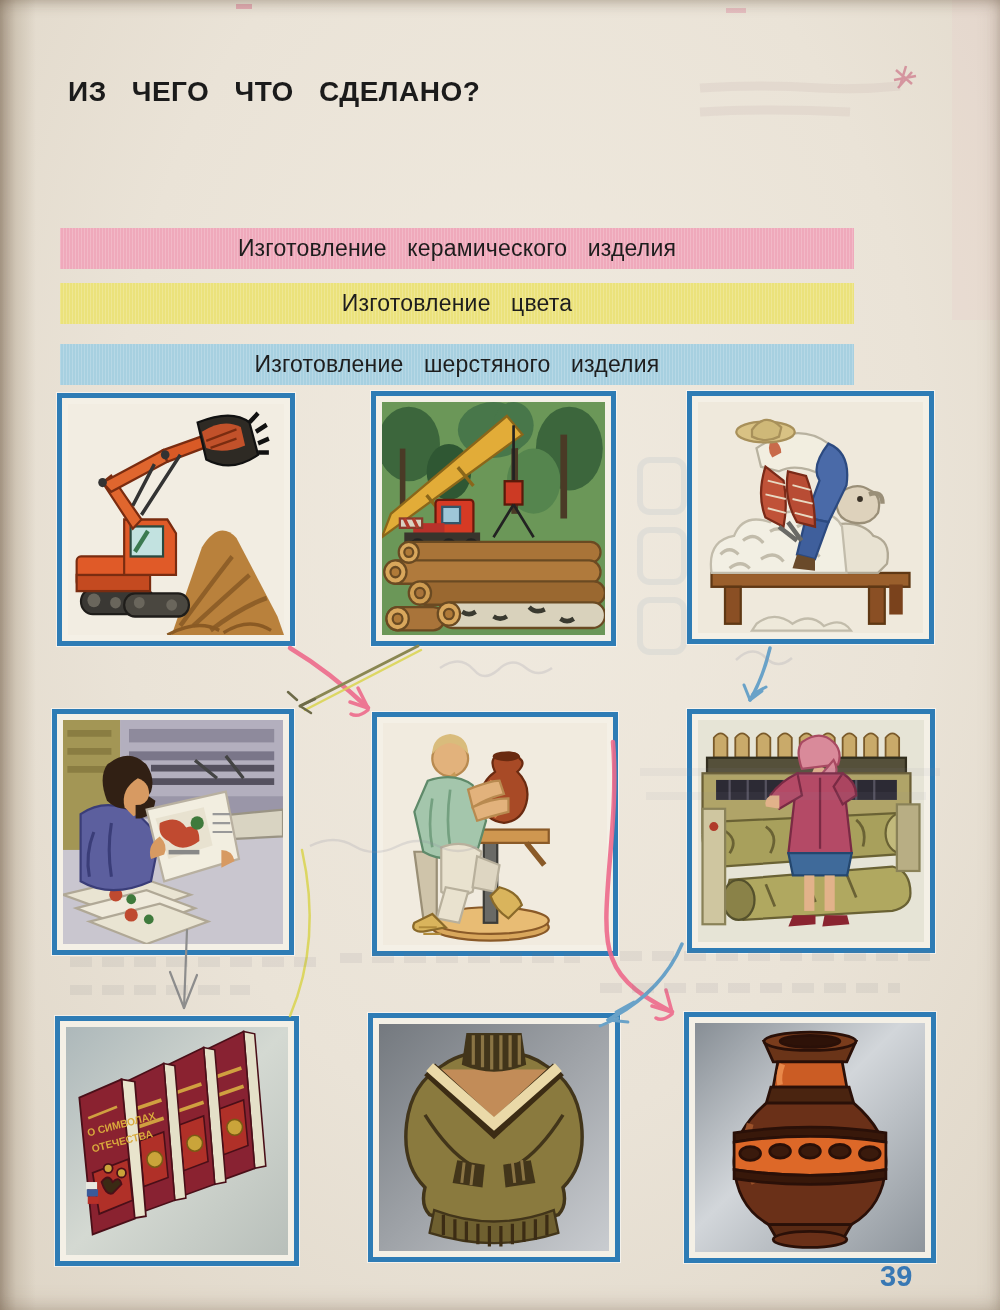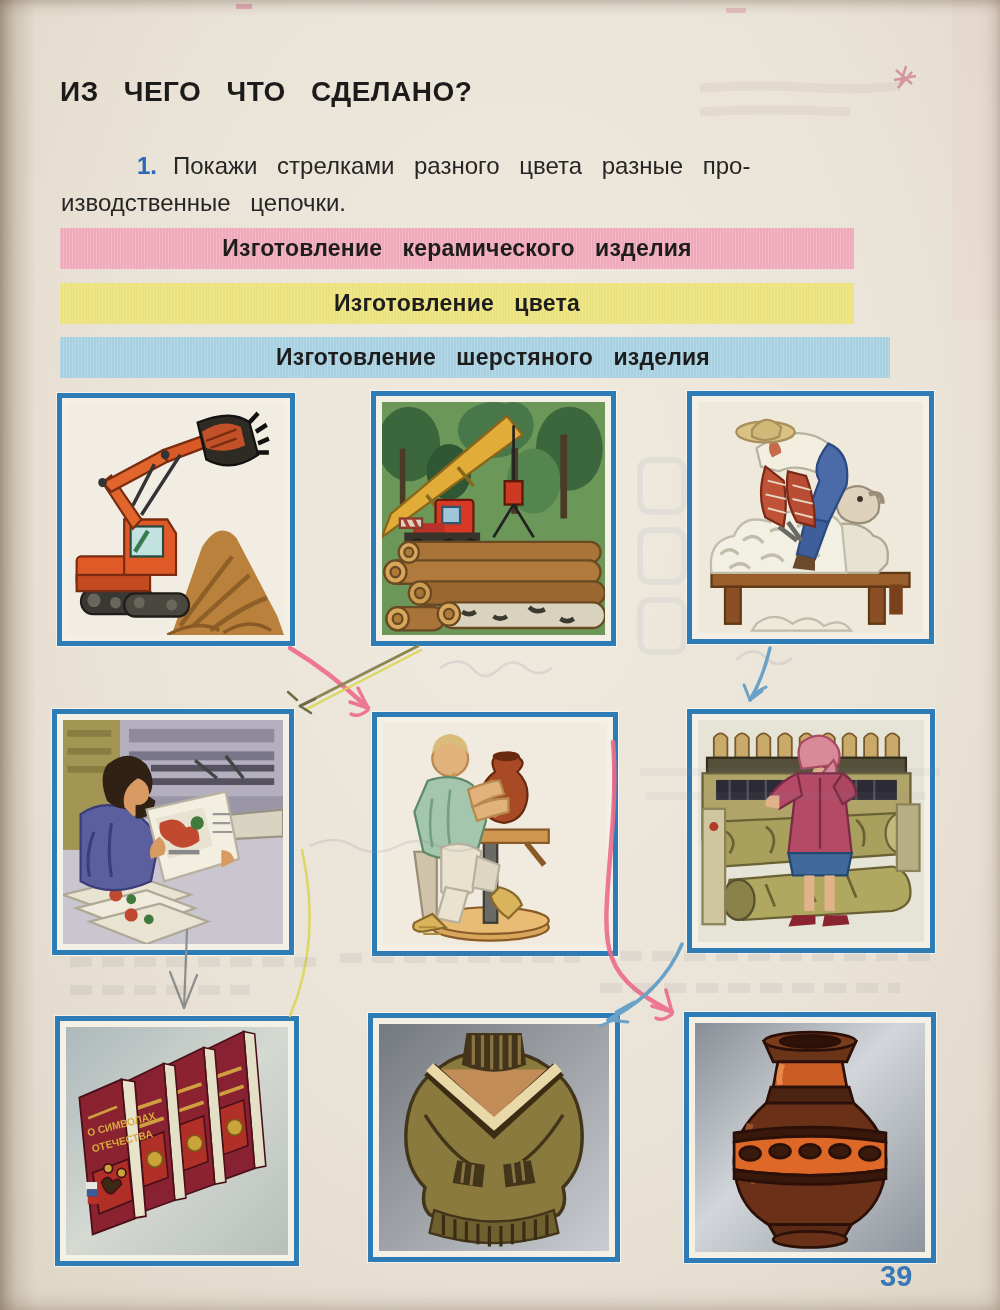--- a/index.html
+++ b/index.html
@@ -5,50 +5,46 @@
   html,body{margin:0;padding:0;}
   body{width:1000px;height:1310px;font-family:"Liberation Sans","DejaVu Sans",sans-serif;}
   .page{position:relative;width:1000px;height:1310px;overflow:hidden;
     background:radial-gradient(ellipse at 52% 38%, #f0eadf 0%, #eae3d7 55%, #ded5c6 100%);}
   .page::after{content:"";position:absolute;inset:0;pointer-events:none;
     box-shadow:inset 0 8px 16px -8px rgba(90,70,50,.45),
                inset -10px 0 22px -12px rgba(120,100,80,.4),
                inset 0 -12px 22px -12px rgba(120,100,80,.4);}
   .binding{position:absolute;left:0;top:0;width:36px;height:100%;
     background:linear-gradient(to right,#a29280,#ccc1b0 45%,rgba(233,226,214,0));opacity:.85;}
-  .page-title{position:absolute;left:60px;top:76px;font-size:28px;font-weight:bold;color:#1b1b1b;
+  .page-title{position:absolute;left:68px;top:76px;font-size:28px;font-weight:bold;color:#1b1b1b;
     letter-spacing:.5px;word-spacing:.6em;}
   .task{position:absolute;left:137px;top:147px;width:778px;font-size:24px;color:#262626;line-height:37px;}
   .task .num{color:#2a6ab8;font-weight:bold;margin-right:16px;}
   .task .l1{word-spacing:13px;}
   .task .l2{word-spacing:13px;margin-left:-76px;padding-left:0;}
   .banner{position:absolute;left:60px;width:794px;height:41px;display:flex;align-items:center;justify-content:center;
-    font-weight:bold;font-size:23px;color:#1d1d1d;word-spacing:.6em;letter-spacing:.2px;
+    font-weight:normal;font-size:23px;color:#1d1d1d;word-spacing:.6em;letter-spacing:.2px;
     background-image:repeating-linear-gradient(90deg, rgba(255,255,255,.18) 0 1px, rgba(0,0,0,0) 1px 3px);}
   .banner.pink{top:228px;background-color:#efa9bb;}
   .banner.yellow{top:283px;background-color:#ebe27b;}
-  .banner.blue{top:337px;background-color:#a7d0e0;padding-left:36px;}
+  .banner.blue{top:344px;background-color:#a7d0e0;}
   .cell{position:absolute;border:5px solid #2e7cb5;background:#f4f0e6;padding:6px;box-sizing:border-box;
     box-shadow:0 0 0 1px rgba(255,255,255,.55);}
   .cell svg{display:block;width:100%;height:100%;}
   .overlay{position:absolute;left:0;top:0;width:1000px;height:1310px;pointer-events:none;}
   .page-number{position:absolute;left:880px;top:1260px;font-size:29px;font-weight:bold;color:#3878b4;}
 </style>
 </head>
 <body>
 
 <div class="page">
   <div class="binding"></div>
 
   <div class="page-title">ИЗ ЧЕГО ЧТО СДЕЛАНО?</div>
 
-  <div class="task">
-    <div class="l1"><span class="num">1.</span><span>Покажи стрелками разного цвета разные про-</span></div>
-    <div class="l2">изводственные цепочки.</div>
-  </div>
 
   <div class="banner pink">Изготовление керамического изделия</div>
   <div class="banner yellow">Изготовление цвета</div>
   <div class="banner blue">Изготовление шерстяного изделия</div>
 
   <div class="cell" style="left:57px;top:393px;width:238px;height:253px">
     <svg viewBox="0 0 100 100" preserveAspectRatio="none">
       <rect width="100" height="100" fill="#f2ede2"></rect>
       <path d="M48,100 L62,62 Q70,50 78,58 L97,92 L100,100 Z" fill="#b9813c"></path>
       <path d="M52,96 Q66,78 76,66 M58,96 Q72,84 84,74 M66,98 Q80,88 92,84" stroke="#7d5120" stroke-width="2" fill="none" opacity=".7"></path>

